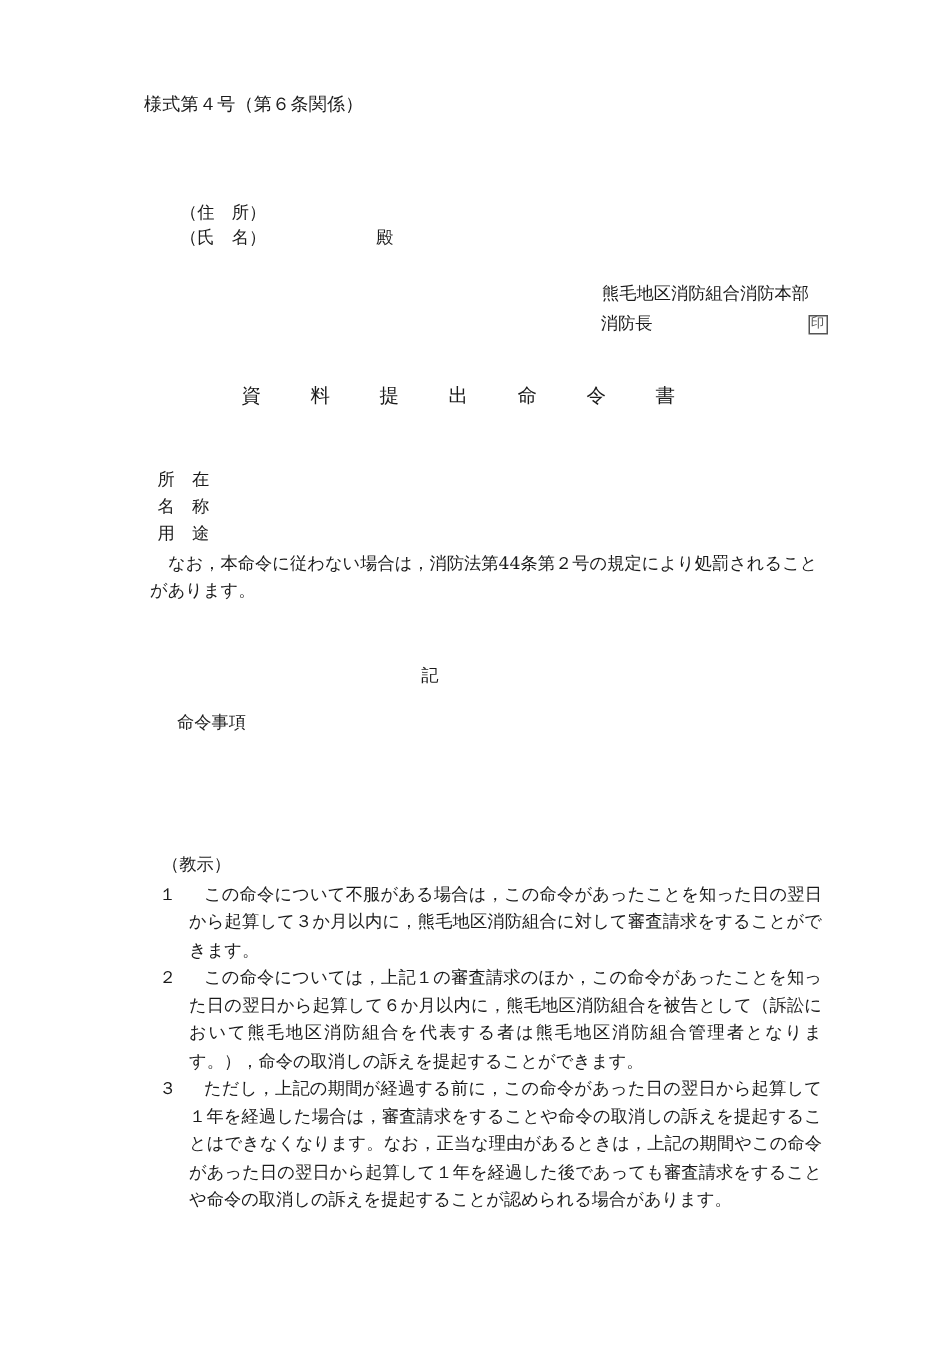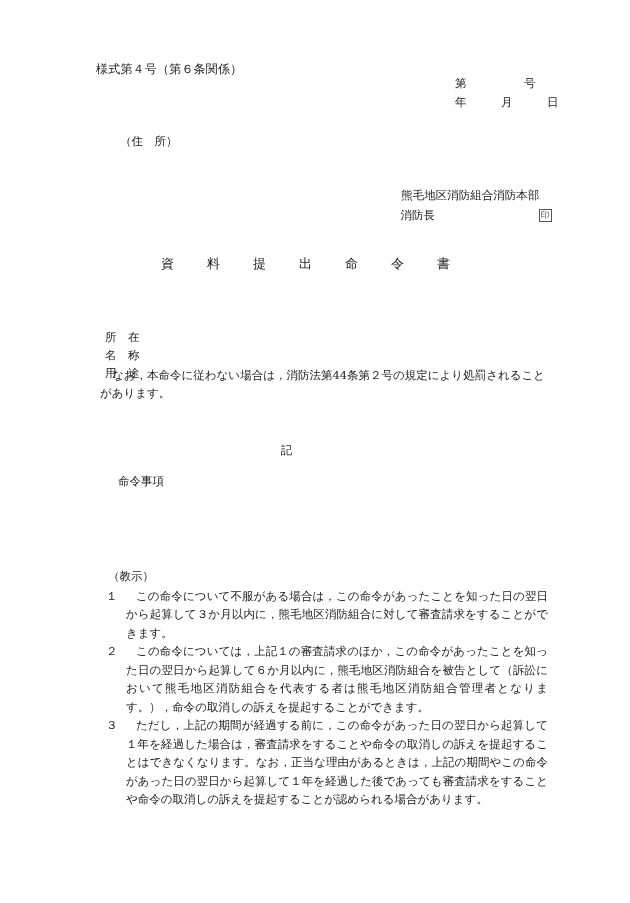--- a/index.html
+++ b/index.html
@@ -81,21 +81,21 @@
     font-size: 13px;
     letter-spacing: 10px;
     text-indent: 10px;
     margin-left: 38px;
   }
 
   
   .subject {
     position: absolute;
     left: 105px;
-    top: 328px;
+    top: 310px;
     font-size: 11.5px;
     line-height: 18px;
   }
   .subject .row { white-space: pre; }
 
   
   .body-text {
     position: absolute;
     left: 100px;
     top: 366px;
@@ -156,27 +156,24 @@
     text-indent: 10px;
   }
 </style>
 </head>
 <body>
 
 <div class="page">
 
   <div class="form-no">様式第４号（第６条関係）</div>
 
-  <div class="doc-fields">
-    <div class="row">第　　　　　号</div>
-    <div class="row">年　　　月　　　日</div>
-  </div>
 
   <div class="recipient">
     <div class="row">（住　所）</div>
+    <div class="row"><span>（氏　名）</span><span>                    </span><span>殿</span></div>
   </div>
 
   <div class="issuer">
     <div class="row">熊毛地区消防組合消防本部</div>
     <div class="row"><span>　</span><span>消防長</span><span>　　　　　　　　　</span><span class="seal">印</span></div>
   </div>
 
   <div class="doc-title">資　料　提　出　命　令　書</div>
 
   <div class="subject">

